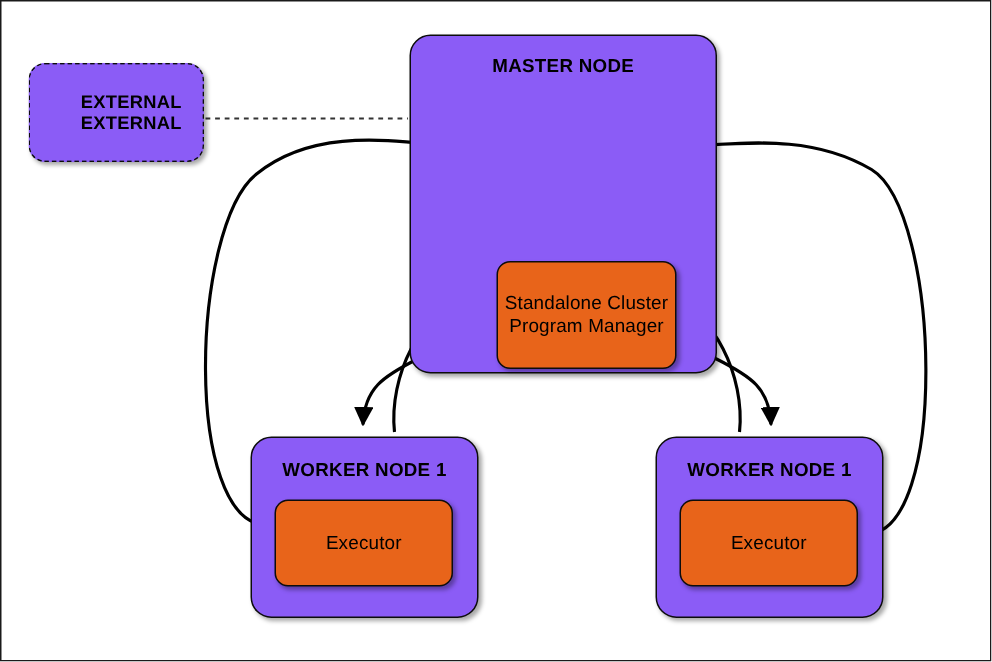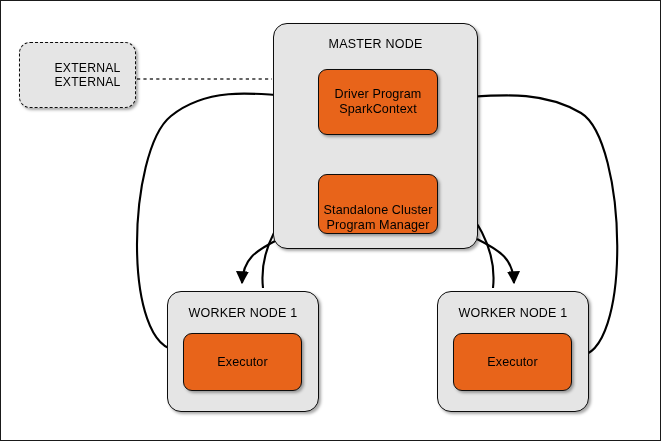--- a/index.html
+++ b/index.html
@@ -31,24 +31,25 @@
     position: absolute;
     box-sizing: border-box;
     display: flex;
     align-items: flex-start;
     justify-content: center;
     color: #000000;
     text-align: center;
     line-height: 1.18;
   }
   .container-node {
-    background: #e5e5e5;
+    background: #8b5cf6;
     border: 1.3px solid #0c0c0c;
     border-radius: 14px;
     box-shadow: 2px 2px 3px rgba(0,0,0,0.34);
+    font-weight: bold;
   }
   .container-node.dashed {
     border-style: dashed;
     border-width: 1.6px;
     border-radius: 11px;
     align-items: center;
     padding-left: 20px;
   }
   .leaf-node {
     background: #e8641a;
@@ -71,21 +72,21 @@
     display: block;
     letter-spacing: 0.1px;
   }
 
   
   #ext-storage   { left: 18px;  top: 41px;  width: 117px; height: 66px; }
   #ext-storage .node-title { font-size: 12.2px; }
 
   #master-node   { left: 272px; top: 22px;  width: 205px; height: 226px; padding-top: 13px; }
   #driver-box    { left: 317px; top: 68px;  width: 120px; height: 66px; }
-  #cluster-box   { left: 317px; top: 173px; width: 120px; height: 60px; align-items: flex-end; }
+  #cluster-box   { left: 330px; top: 173px; width: 120px; height: 72px; }
 
   #worker1       { left: 166px; top: 290px; width: 152px; height: 121px; padding-top: 14px; }
   #executor1     { left: 182px; top: 332px; width: 119px; height: 58px; }
 
   #worker2       { left: 436px; top: 290px; width: 152px; height: 121px; padding-top: 14px; }
   #executor2     { left: 452px; top: 332px; width: 119px; height: 58px; }
 </style>
 </head>
 <body>
 
@@ -130,26 +131,20 @@
     <span class="node-title">
       <span>EXTERNAL</span><br>
       <span>EXTERNAL</span>
     </span>
   </div>
 
   <div class="node container-node" id="master-node">
     <span class="node-title">MASTER NODE</span>
   </div>
 
-  <div class="node leaf-node" id="driver-box">
-    <span class="leaf-label">
-      <span>Driver Program</span><br>
-      <span>SparkContext</span>
-    </span>
-  </div>
 
   <div class="node leaf-node" id="cluster-box">
     <span class="leaf-label">
       <span>Standalone Cluster</span><br>
       <span>Program Manager</span>
     </span>
   </div>
 
   <div class="node container-node" id="worker1">
     <span class="node-title">WORKER NODE 1</span>

